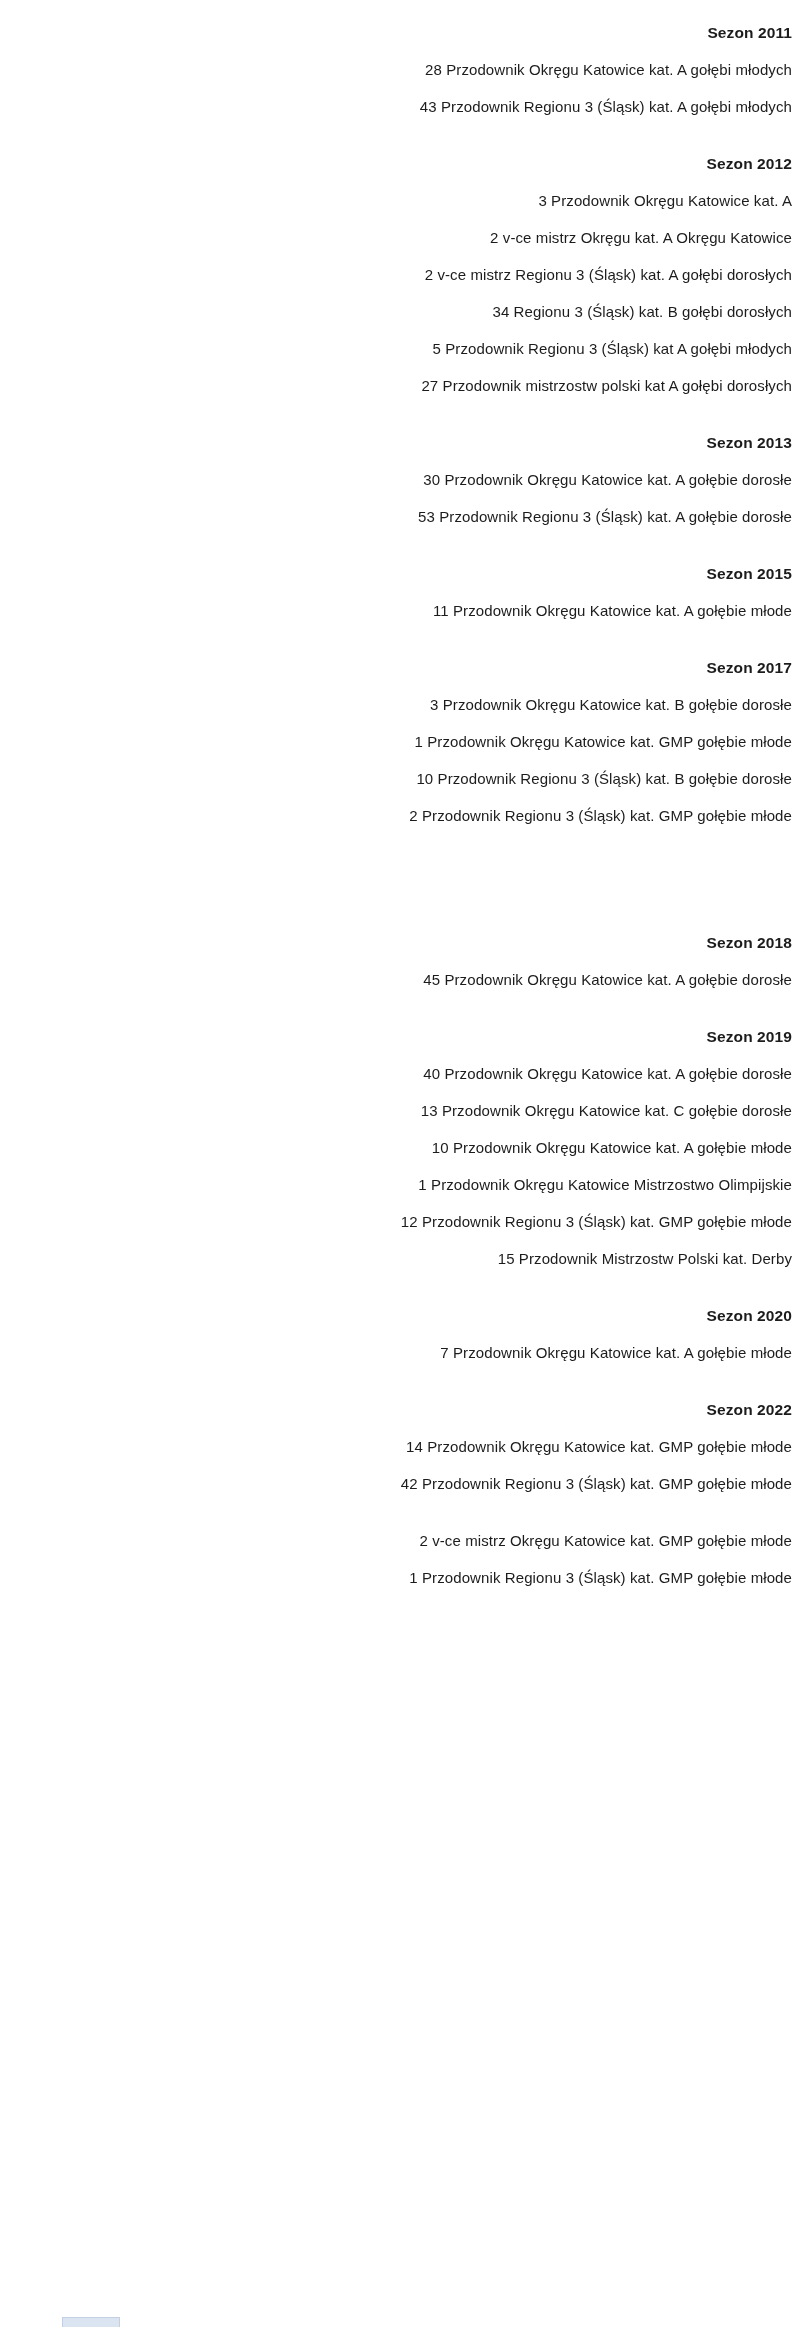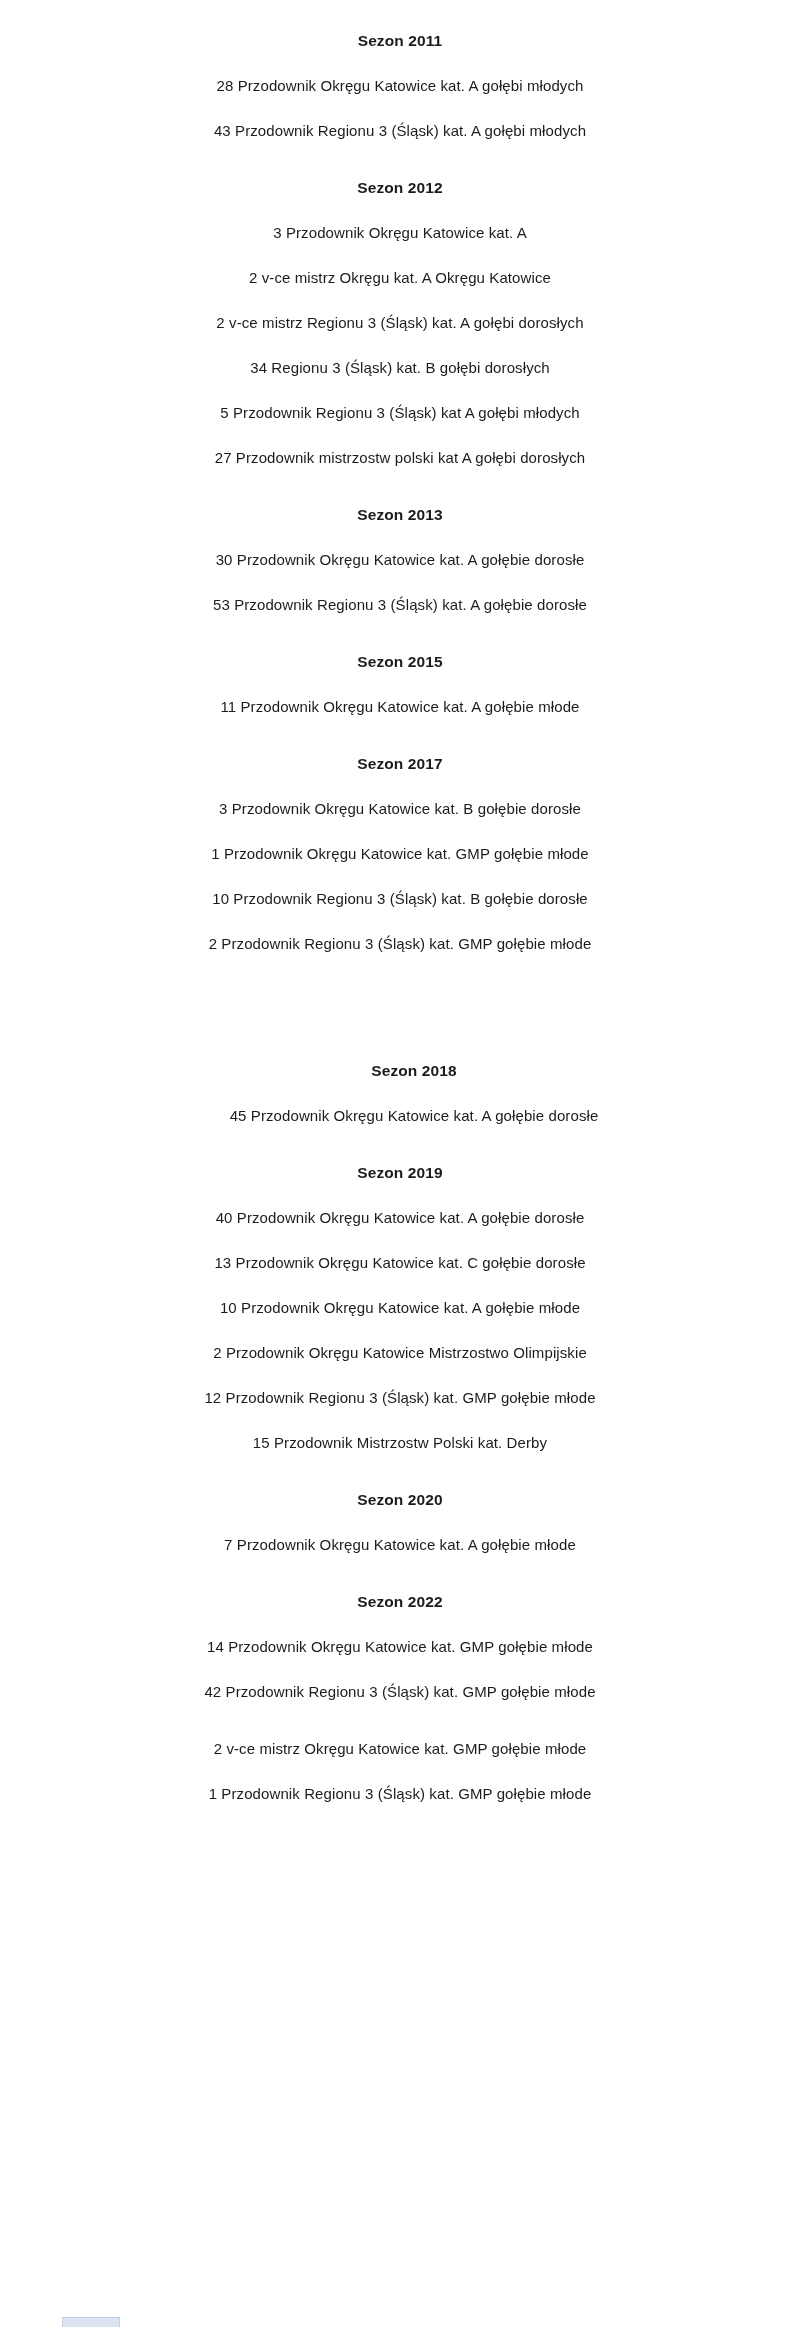--- a/index.html
+++ b/index.html
@@ -23,23 +23,23 @@
     margin-top: 28px;
   }
   .season-section:first-child {
     margin-top: 0;
   }
   .season-section.extra-gap {
     margin-top: 98px;
     padding-left: 28px;
   }
   p {
-    margin: 16px;
+    margin: 8px;
     padding: 0;
-    text-align: center;
+    text-align: right;
     font-size: 15px;
     line-height: 29px;
     letter-spacing: 0.1px;
   }
   .season-title {
     font-weight: bold;
     font-size: 15.5px;
   }
   .partial-bottom-element {
     position: absolute;
@@ -94,21 +94,21 @@
   <section class="season-section extra-gap">
     <p class="season-title">Sezon 2018</p>
   <p class="achievement-line">45 Przodownik Okręgu Katowice kat. A gołębie dorosłe</p>
     </section>
 
   <section class="season-section">
     <p class="season-title">Sezon 2019</p>
   <p class="achievement-line">40 Przodownik Okręgu Katowice kat. A gołębie dorosłe</p>
       <p class="achievement-line">13 Przodownik Okręgu Katowice kat. C gołębie dorosłe</p>
       <p class="achievement-line">10 Przodownik Okręgu Katowice kat. A gołębie młode</p>
-      <p class="achievement-line">2 Przodownik Okręgu Katowice Mistrzostwo Olimpijskie</p>
+      <p class="achievement-line">1 Przodownik Okręgu Katowice Mistrzostwo Olimpijskie</p>
       <p class="achievement-line">12 Przodownik Regionu 3 (Śląsk) kat. GMP gołębie młode</p>
       <p class="achievement-line">15 Przodownik Mistrzostw Polski kat. Derby</p>
     </section>
 
   <section class="season-section">
     <p class="season-title">Sezon 2020</p>
   <p class="achievement-line">7 Przodownik Okręgu Katowice kat. A gołębie młode</p>
     </section>
 
   <section class="season-section">

